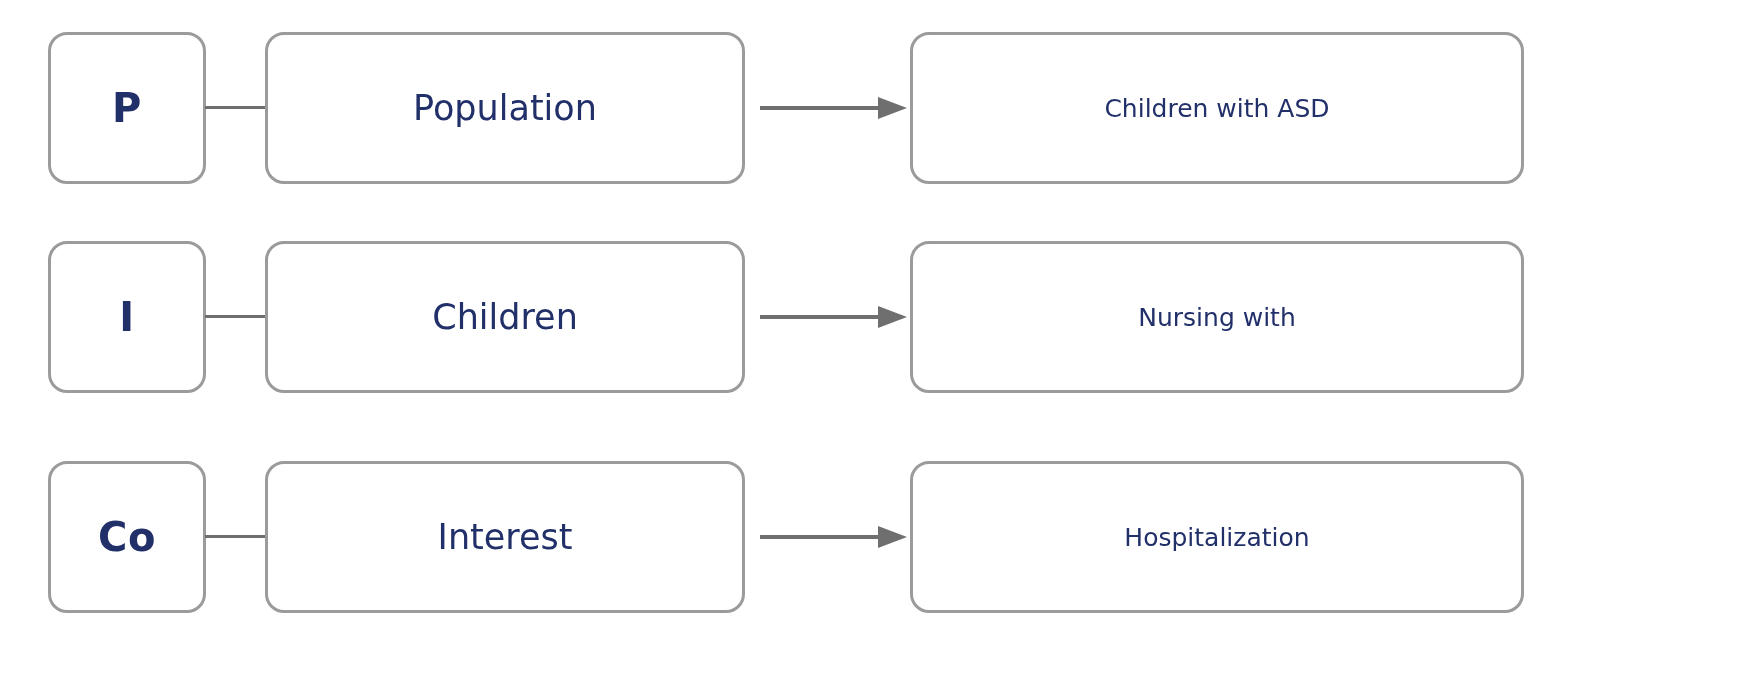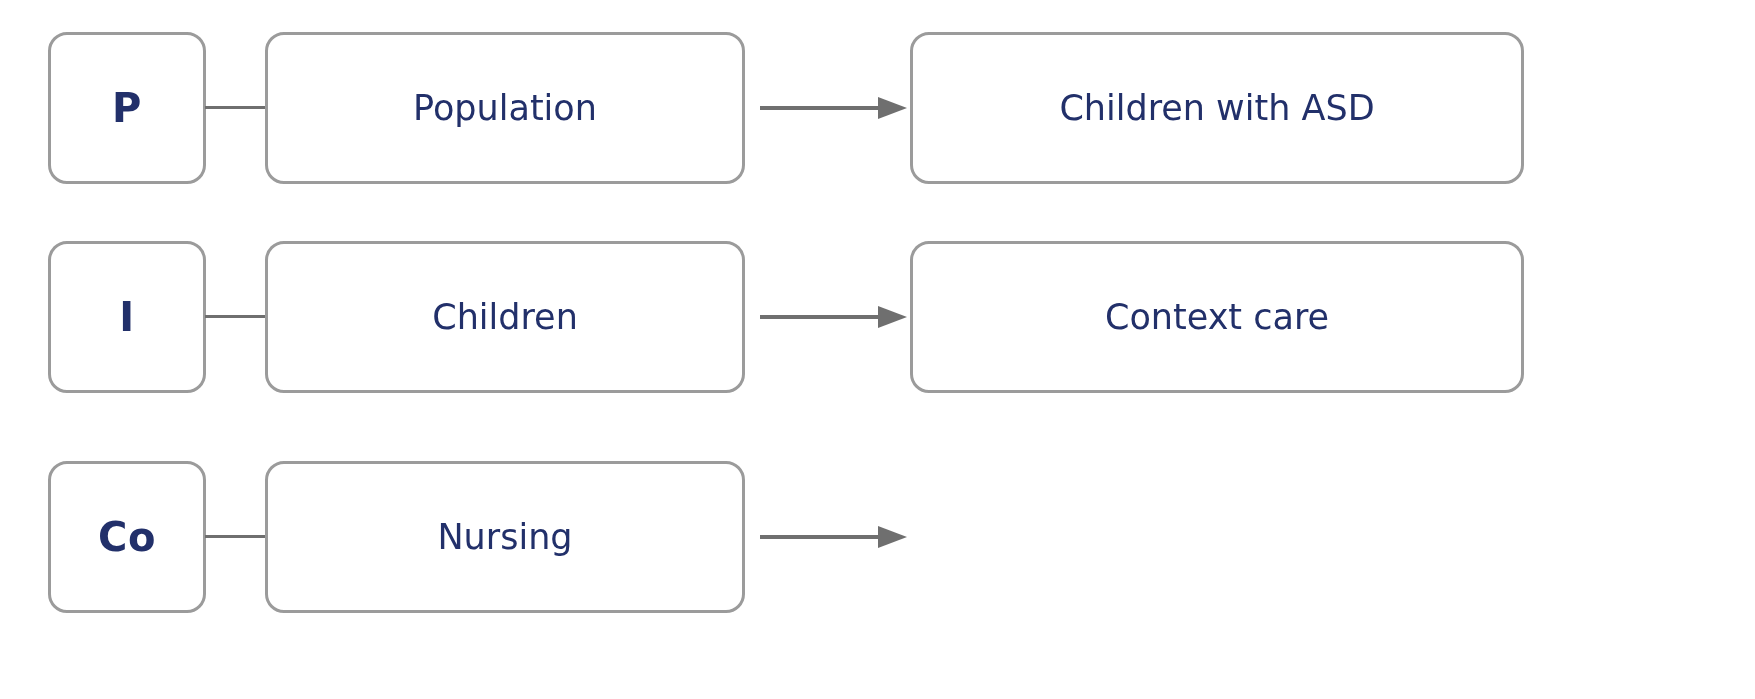--- a/index.html
+++ b/index.html
@@ -61,21 +61,21 @@
     height: 152px;
     font-size: 35px;
     font-weight: 400;
   }
 
   .box-result {
     left: 910px;
     top: 0;
     width: 614px;
     height: 152px;
-    font-size: 35px;
+    font-size: 25px;
     font-weight: 400;
   }
 
   
   .connector {
     position: absolute;
     left: 205px;
     top: 74px;
     width: 62px;
     height: 3px;
@@ -136,37 +136,40 @@
     </div>
 
     <div class="arrow">
       <svg viewBox="0 0 150 28" xmlns="http://www.w3.org/2000/svg">
         <line x1="0" y1="14" x2="122" y2="14" stroke="#6f6f6f" stroke-width="4"></line>
         <polygon points="118,3 147,14 118,25" fill="#6f6f6f"></polygon>
       </svg>
     </div>
 
     <div class="box box-result">
-      <span>Context care</span>
+      <span>Nursing with</span>
     </div>
   </div>
 
   <div class="row row-2">
     <div class="box box-key">
       <span>Co</span>
     </div>
 
     <div class="connector"></div>
 
     <div class="box box-label">
-      <span>Nursing</span>
+      <span>Interest</span>
     </div>
 
     <div class="arrow">
       <svg viewBox="0 0 150 28" xmlns="http://www.w3.org/2000/svg">
         <line x1="0" y1="14" x2="122" y2="14" stroke="#6f6f6f" stroke-width="4"></line>
         <polygon points="118,3 147,14 118,25" fill="#6f6f6f"></polygon>
       </svg>
     </div>
 
+    <div class="box box-result">
+      <span>Hospitalization</span>
+    </div>
   </div>
 
 </div>
 
 </body></html>

